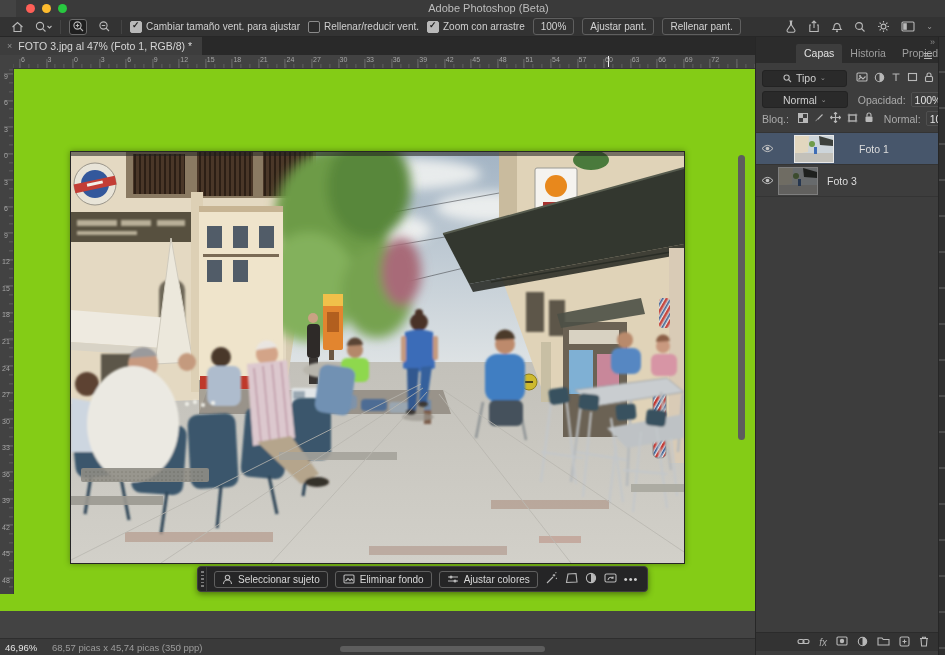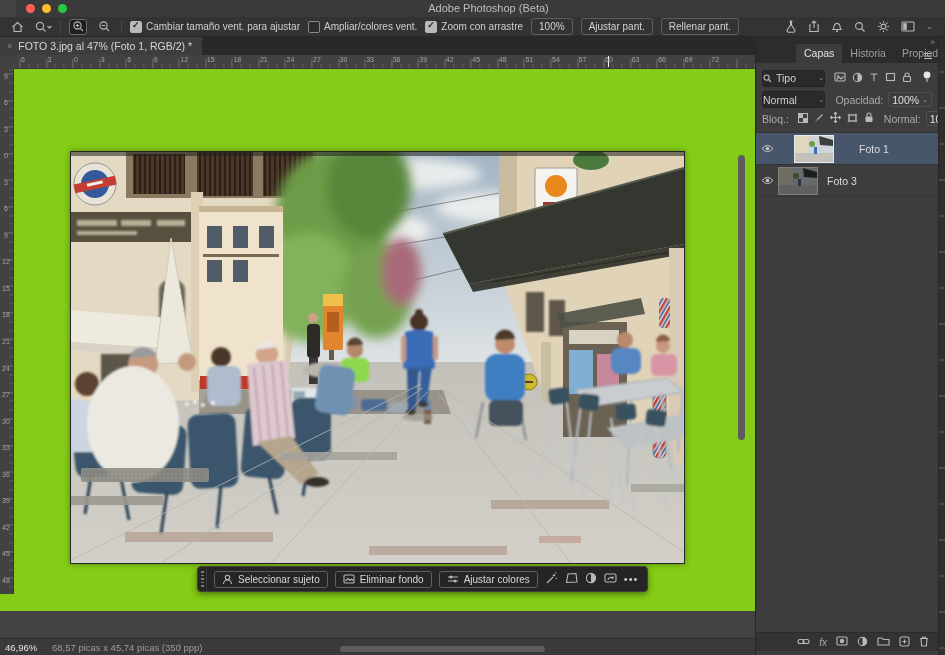--- a/index.html
+++ b/index.html
@@ -82,21 +82,21 @@
          border-left:1px solid #272727;box-sizing:border-box;font-size:10.5px;}
   .panel-top{position:relative;height:26px;background:#2c2c2c;}
   .p-tabs{position:absolute;left:6px;bottom:0;display:flex;margin-left:34px;}
   .p-tab{padding:3px 8px 4px;color:#9e9e9e;}
   .p-tab.active{background:#3d3d3d;color:#e2e2e2;border-radius:2px 2px 0 0;}
   .p-expand{position:absolute;right:4px;top:0px;font-size:9px;color:#8a8a8a;letter-spacing:-1px;}
   .p-menu{position:absolute;right:5px;top:13px;}
   .p-row{display:flex;align-items:center;gap:5px;padding:0 6px;}
   .row-filter{height:24px;padding-top:3px;}
   .field{display:flex;align-items:center;gap:4px;background:#2a2a2a;border:1px solid #232323;
-         border-radius:3px;height:15px;padding:0 0;color:#cfcfcf;}
+         border-radius:3px;height:15px;padding:0 20px;color:#cfcfcf;}
   .field .fchev{margin-left:auto;font-size:7px;color:#9a9a9a;}
   .f-type{width:72px;}
   .f-blend{width:88px;}
   .icongrid{display:flex;align-items:center;gap:6px;margin-left:4px;}
   .val{display:flex;align-items:center;gap:3px;border:1px solid #4f4f4f;border-radius:2px;
        padding:0 3px;height:13px;color:#e0e0e0;}
   .val .fchev{font-size:7px;color:#9a9a9a;}
   .plabel{color:#ababab;}
   .row-blend{height:19px;text-align:center;}
   .row-lock{height:19px;}
@@ -157,21 +157,21 @@
           <path class="ico" d="M8.1 8.1 L11 11 M3.8 5.5 h3.4"></path>
         </svg>
     </span>
     <span class="vsep"></span>
     <label class="cb checked">
       <span class="box"></span>
       <span>Cambiar tamaño vent. para ajustar</span>
     </label>
     <label class="cb">
       <span class="box"></span>
-      <span>Ampliar/colores vent.</span>
+      <span>Rellenar/reducir vent.</span>
     </label>
     <label class="cb checked">
       <span class="box"></span>
       <span>Zoom con arrastre</span>
     </label>
     <button class="obtn">100%</button>
     <button class="obtn">Ajustar pant.</button>
     <button class="obtn">Rellenar pant.</button>
     <span class="ob-right">
       <span>
@@ -208,21 +208,21 @@
             <rect class="icof" x="2.2" y="2.2" width="3.6" height="6.6"></rect>
           </svg>
       </span>
       <span class="chev">⌄</span>
     </span>
   </div>
 
   <div class="tabstrip">
     <div class="doctab">
       <span class="x">×</span>
-      <span>FOTO 3.jpg al 47% (Foto 1, RGB/2) *</span>
+      <span>FOTO 3.jpg al 47% (Foto 1, RGB/8) *</span>
     </div>
   </div>
 
   <div class="work">
     <div class="corner"></div>
     <div class="ruler-h">
       <span class="cursor-mark"></span>
     <span class="h-num" style="left: 8px;">6</span>
         <span class="h-num" style="left: 34.55px;">3</span>
         <span class="h-num" style="left: 61.1px;">0</span>

